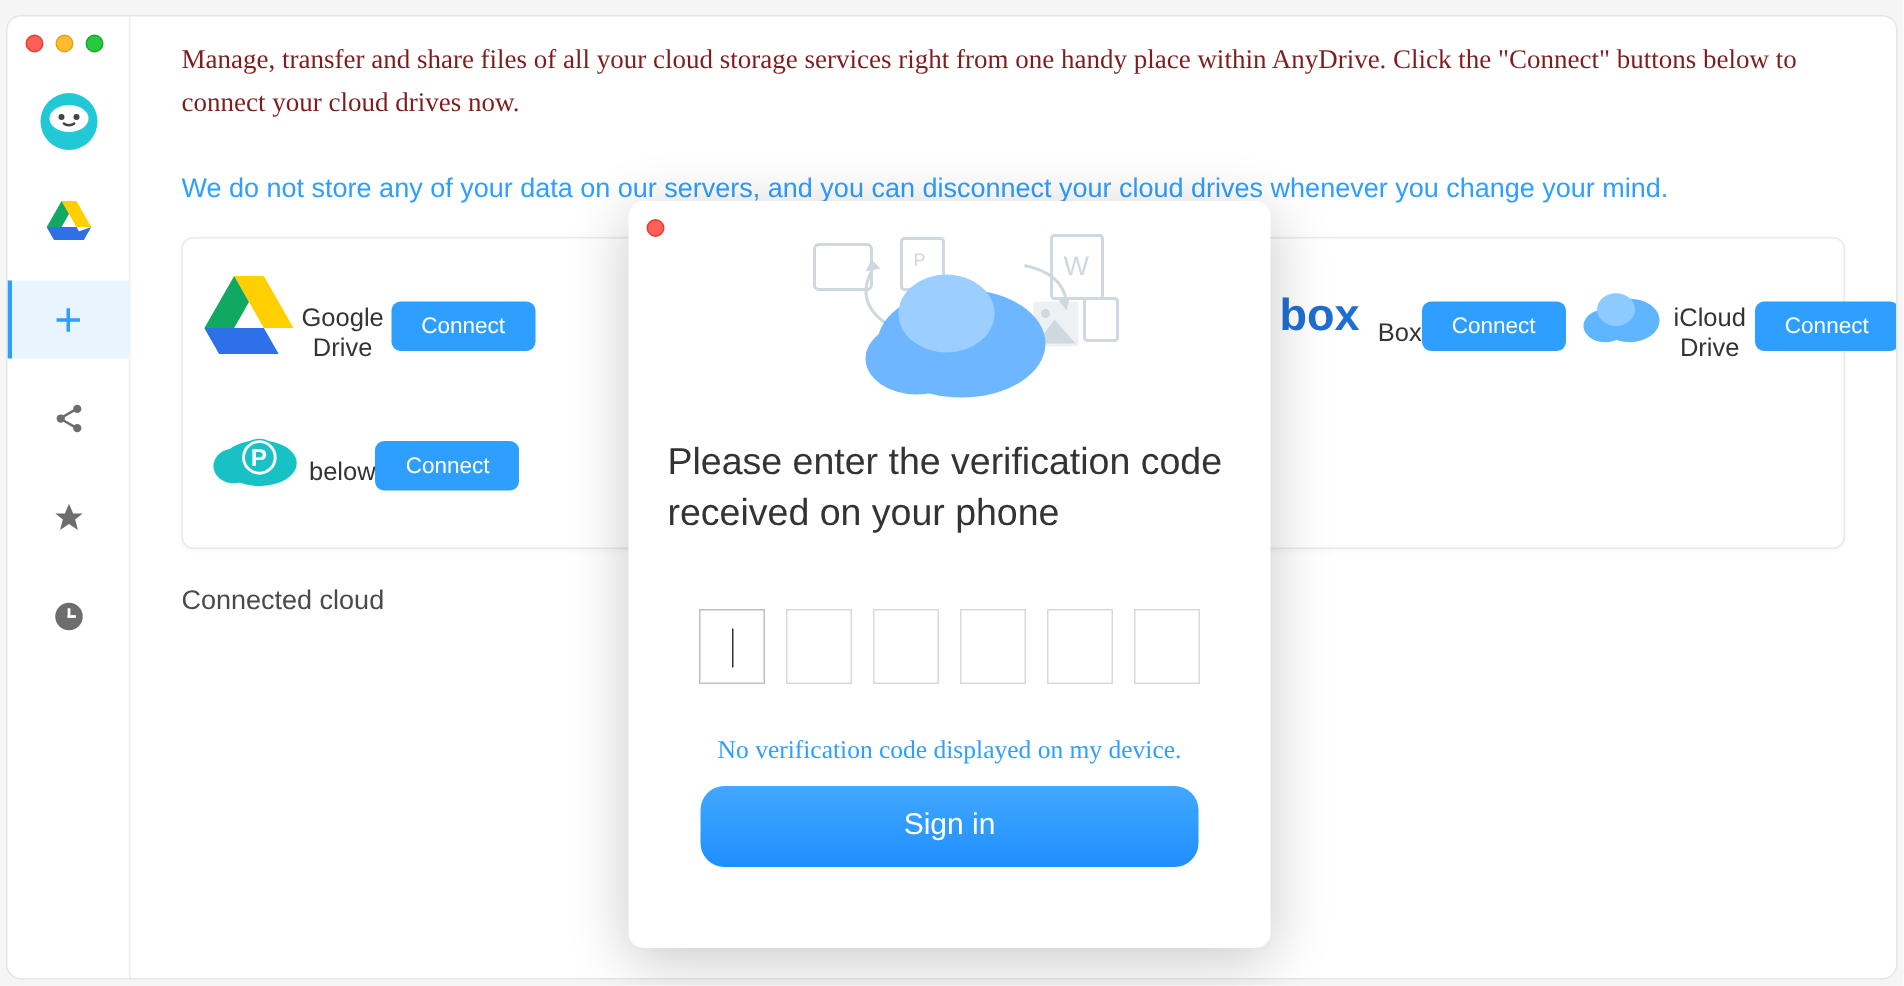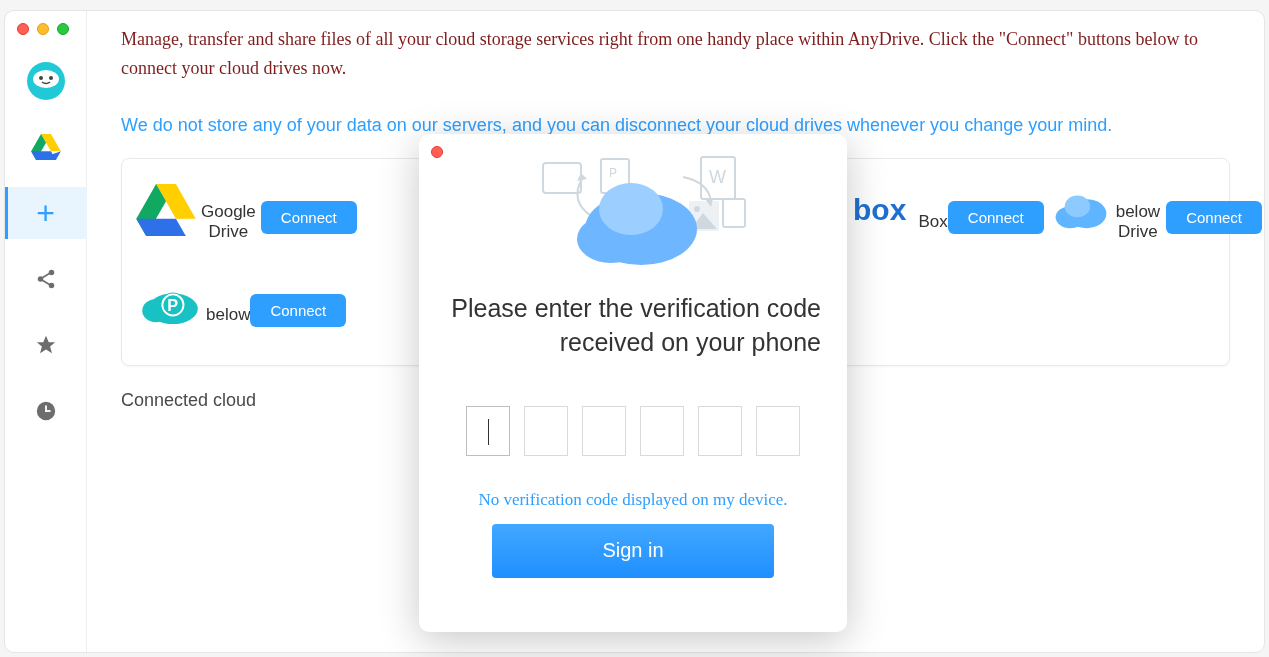--- a/index.html
+++ b/index.html
@@ -29,28 +29,28 @@
   .cloud-icon-wrap { width: 70px; height: 58px; display:flex; align-items:center; justify-content:center; }
   .cloud-name { font-size: 17px; color: #333; margin-top: 23px; font-weight: 500; text-align:center; }
   .connect-btn { margin-top: 14px; background: #2e9fff; color:#fff; border:none; border-radius: 6px; padding: 8px 20px; font-size: 15px; cursor:pointer; }
 
   .section-title { font-size: 18px; color: #4a4a4a; margin-top: 24px; }
 
   
   .modal { position: absolute; left: 419px; top: 134px; width: 428px; height: 498px; background:#fff; border-radius: 10px; box-shadow: 0 8px 40px rgba(0,0,0,0.22); display:flex; flex-direction:column; align-items:center; padding: 0 26px 20px 26px; }
   .modal .mtl { position:absolute; left:12px; top:12px; }
   .modal-art { width: 100%; height: 140px; display:flex; align-items:center; justify-content:center; margin-top: 8px; }
-  .modal-title { font-size: 25px; color:#333; text-align:right; margin-top: 10px; line-height:1.35; font-weight:400; }
+  .modal-title { font-size: 25px; color:#333; text-align:left; margin-top: 10px; line-height:1.35; font-weight:400; }
   .code-row { display:flex; gap:14px; margin-top: 46px; }
   .code-box { width:44px; height:50px; border:1px solid #d9d9d9; background:#fff; text-align:center; font-size:22px; outline:none; }
   .code-box.active { border-color:#bfbfbf; }
   .caret { display:inline-block; width:1px; height:26px; background:#333; position:relative; top:12px; animation: blink 1s steps(1) infinite; }
   @keyframes blink { 50% { opacity:0; } }
   .no-code { color:#2e9fff; font-size:17px; margin-top: 34px; cursor:pointer;font-family:Liberation Serif, serif; }
-  .signin { margin-top:14px; width: 282px; height:54px; background: linear-gradient(#42a8ff,#1f8fff); color:#fff; font-size:20px; border:none; border-radius:4px; cursor:pointer; }
+  .signin { margin-top:14px; width: 332px; height:54px; background: linear-gradient(#42a8ff,#1f8fff); color:#fff; font-size:20px; border:none; border-radius:16px; cursor:pointer; }
 </style>
 </head>
 <body>
 
 <div class="window">
   <div class="traffic">
     <div class="tl red"></div>
     <div class="tl yellow"></div>
     <div class="tl green"></div>
   </div>
@@ -136,21 +136,21 @@
         <button class="connect-btn">Connect</button>
       </div>
       <div class="cloud-card">
         <div class="cloud-icon-wrap">
           <svg width="58" height="40" viewBox="0 0 64 44">
             <ellipse cx="38" cy="26" rx="22" ry="16" fill="#5fb5ff"></ellipse>
             <ellipse cx="20" cy="30" rx="16" ry="12" fill="#5fb5ff"></ellipse>
             <ellipse cx="28" cy="18" rx="14" ry="12" fill="#8ccaff"></ellipse>
           </svg>
         </div>
-        <div class="cloud-name">below Drive</div>
+        <div class="cloud-name">iCloud Drive</div>
         <button class="connect-btn">Connect</button>
       </div>
 
       <div class="cloud-card cloud-row2">
         <div class="cloud-icon-wrap">
           <svg width="62" height="46" viewBox="0 0 64 48">
             <ellipse cx="34" cy="30" rx="26" ry="16" fill="#18c2c4"></ellipse>
             <ellipse cx="16" cy="32" rx="14" ry="12" fill="#18c2c4"></ellipse>
             <circle cx="34" cy="26" r="13" fill="#18c2c4"></circle>
             <circle cx="34" cy="26" r="11" fill="none" stroke="#fff" stroke-width="2"></circle>

